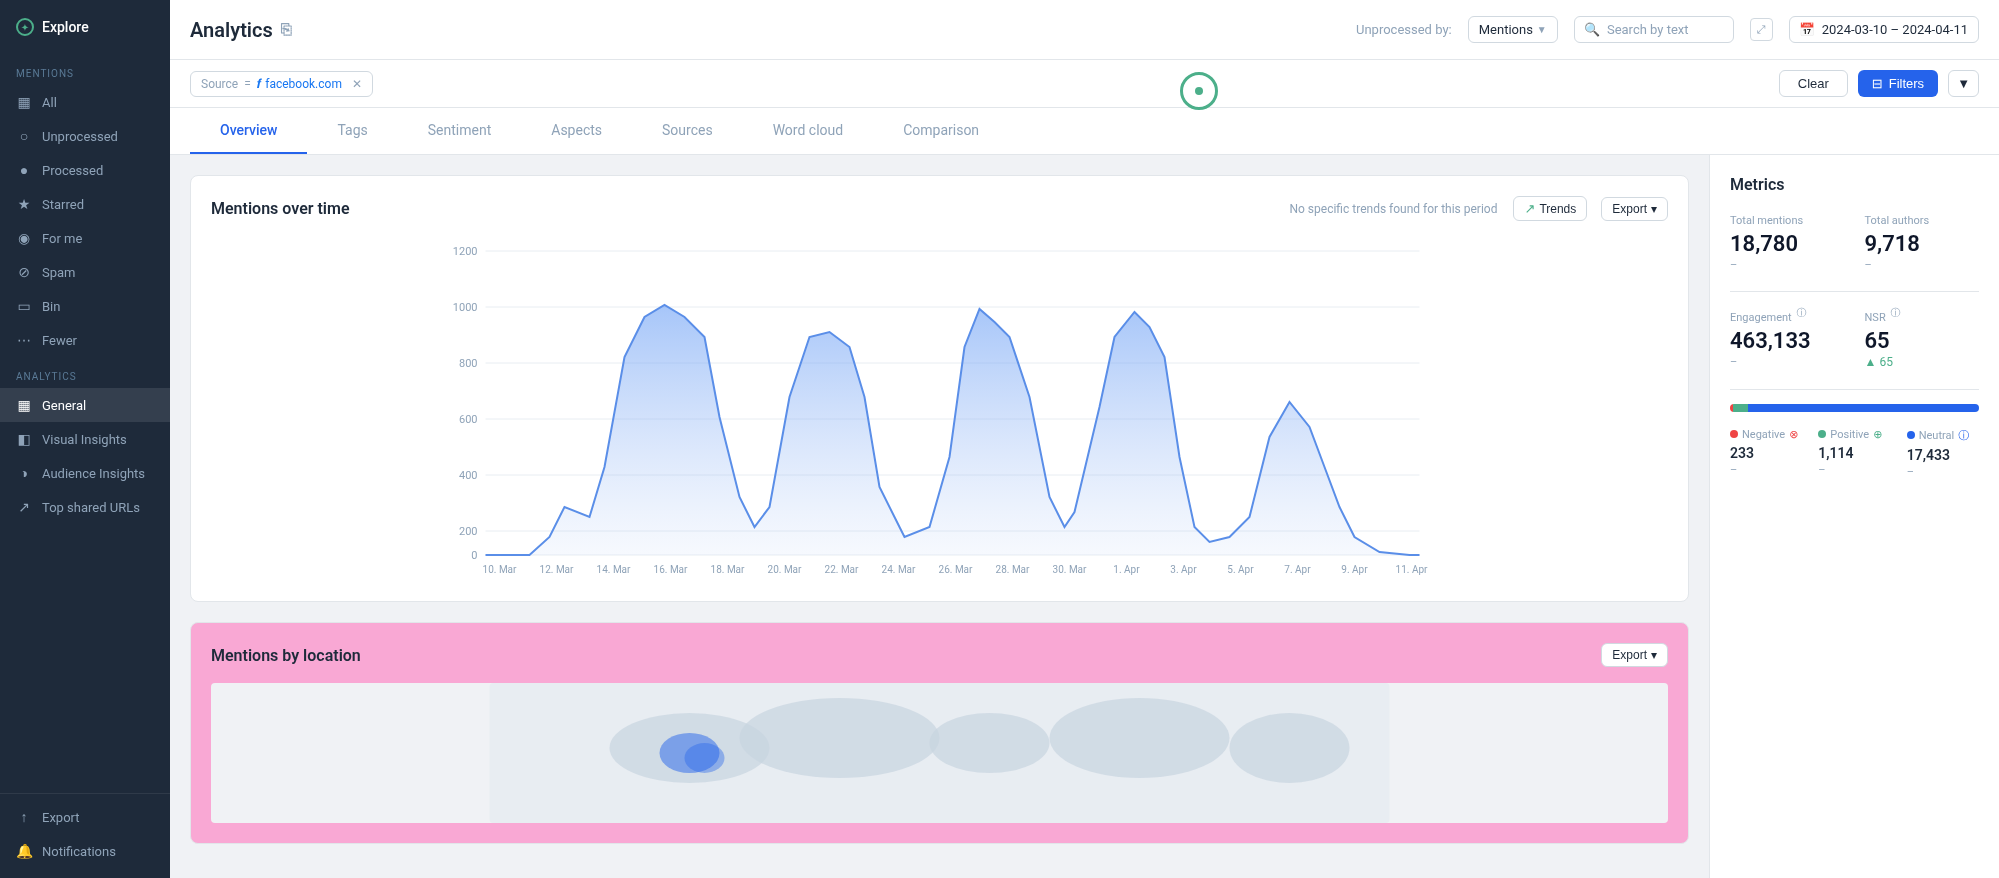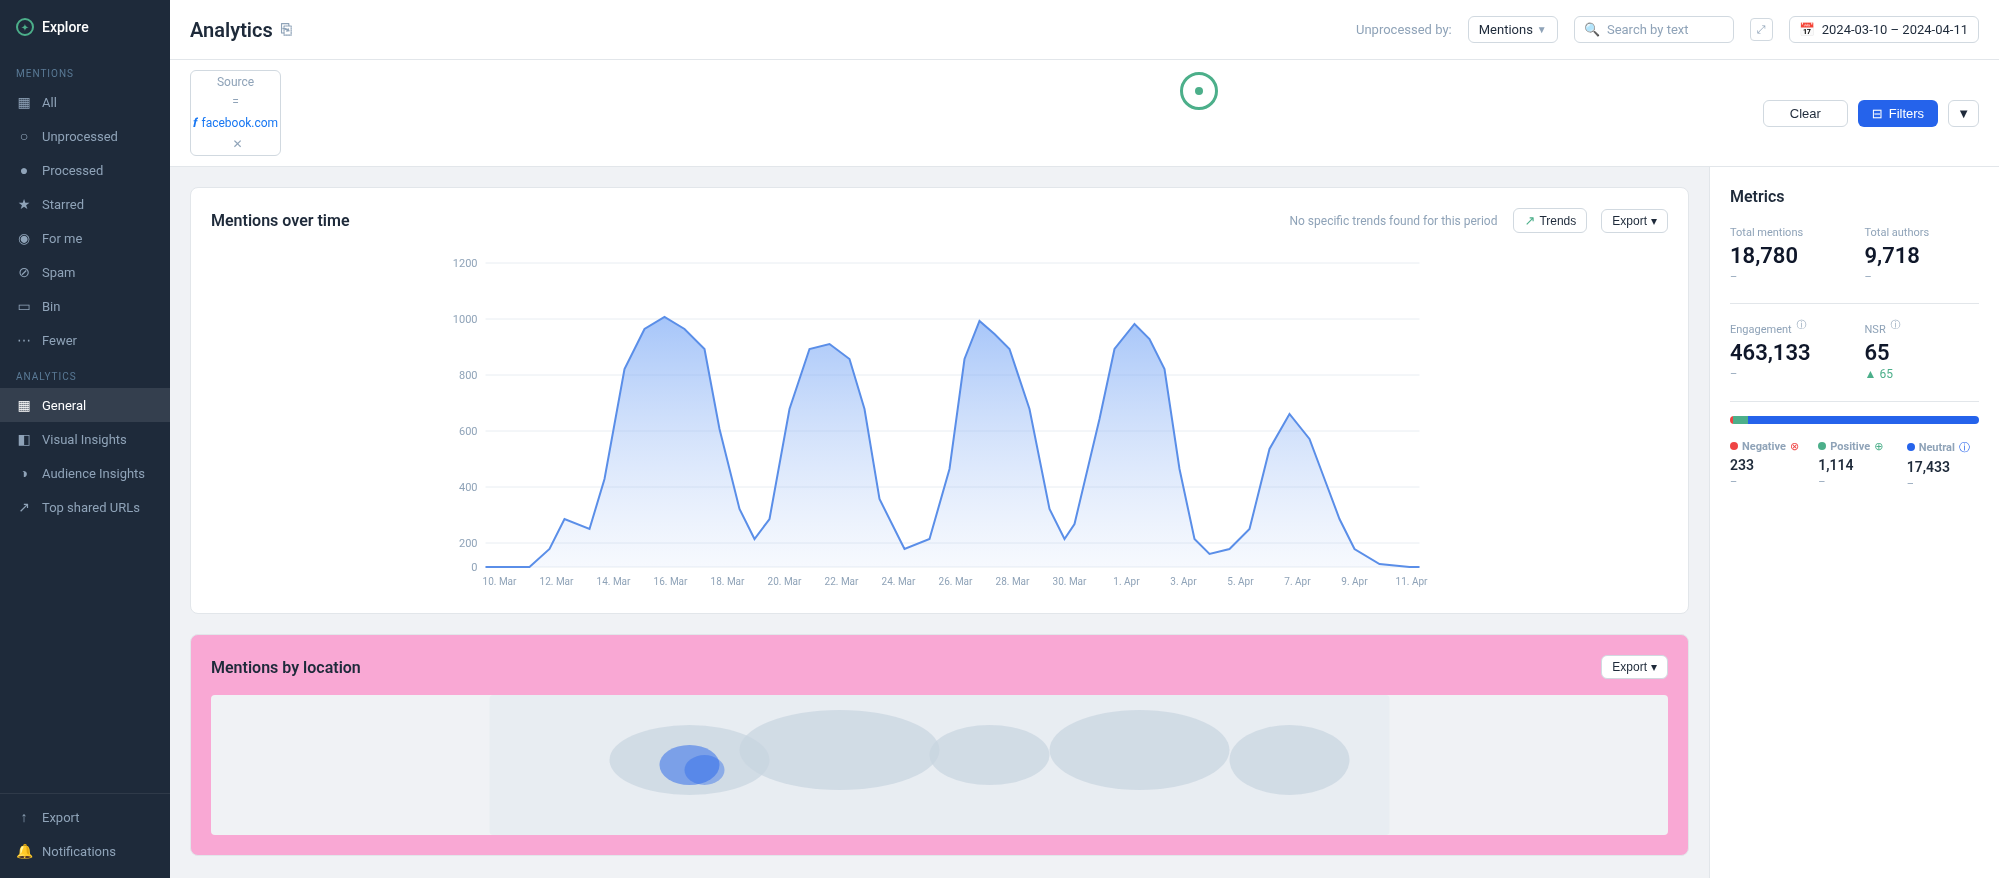--- a/index.html
+++ b/index.html
@@ -154,35 +154,34 @@
       align-items: center;
       gap: 10px;
       flex-shrink: 0;
     }
     .filter-chip {
       display: flex;
       align-items: center;
       gap: 6px;
       border: 1px solid #d1d9e0;
       border-radius: 6px;
-      padding: 4px 2px;
+      padding: 4px 10px;
       font-size: 12px;
       color: #1e2a3a;
       background: #fff;
-      flex-direction: column;
     }
     .filter-chip .chip-label { color: #8fa3b8; font-size: 12px; }
     .filter-chip .chip-eq { color: #8fa3b8; }
     .filter-chip .chip-fb { display: flex; align-items: center; gap: 4px; color: #1877f2; font-size: 12px; }
     .filter-chip .chip-close { color: #8fa3b8; cursor: pointer; font-size: 12px; margin-left: 4px; }
     .filter-spacer { flex: 1; }
     .clear-btn {
       border: 1px solid #d1d9e0;
       border-radius: 6px;
-      padding: 5px 26px;
+      padding: 5px 18px;
       font-size: 13px;
       color: #1e2a3a;
       background: #fff;
       cursor: pointer;
     }
     .filters-btn {
       display: flex;
       align-items: center;
       gap: 6px;
       background: #2563eb;
@@ -398,21 +397,21 @@
     .sent-label-row {
       display: flex;
       align-items: center;
       gap: 4px;
       margin-bottom: 4px;
     }
     .sent-dot {
       width: 8px; height: 8px;
       border-radius: 50%;
     }
-    .sent-label { font-size: 11px; color: #8fa3b8; font-weight: bold; }
+    .sent-label { font-size: 11px; color: #8fa3b8; }
     .sent-value { font-size: 14px; font-weight: 600; color: #1e2a3a; margin-bottom: 2px; }
     .sent-sub { font-size: 11px; color: #8fa3b8; }
     .nsr-positive {
       display: flex;
       align-items: center;
       gap: 3px;
       font-size: 12px;
       color: #4caf8a;
     }
   </style>
@@ -529,20 +528,29 @@
     </div>
     <div class="filter-spacer"></div>
     <button class="clear-btn">Clear</button>
     <button class="filters-btn">
       <span>⊟</span>
       <span>Filters</span>
     </button>
     <button class="more-btn">▼</button>
   </div>
 
+  <div id="tabs">
+    <div class="tab-item active">Overview</div>
+    <div class="tab-item">Tags</div>
+    <div class="tab-item">Sentiment</div>
+    <div class="tab-item">Aspects</div>
+    <div class="tab-item">Sources</div>
+    <div class="tab-item">Word cloud</div>
+    <div class="tab-item">Comparison</div>
+  </div>
 
   <div id="body">
 
     <div id="chart-area">
 
       <div class="chart-card">
         <div class="chart-header">
           <span class="chart-title">Mentions over time</span>
           <span class="chart-subtitle">No specific trends found for this period</span>
           <div style="margin-left:16px; display:flex; gap:6px; align-items:center;">

